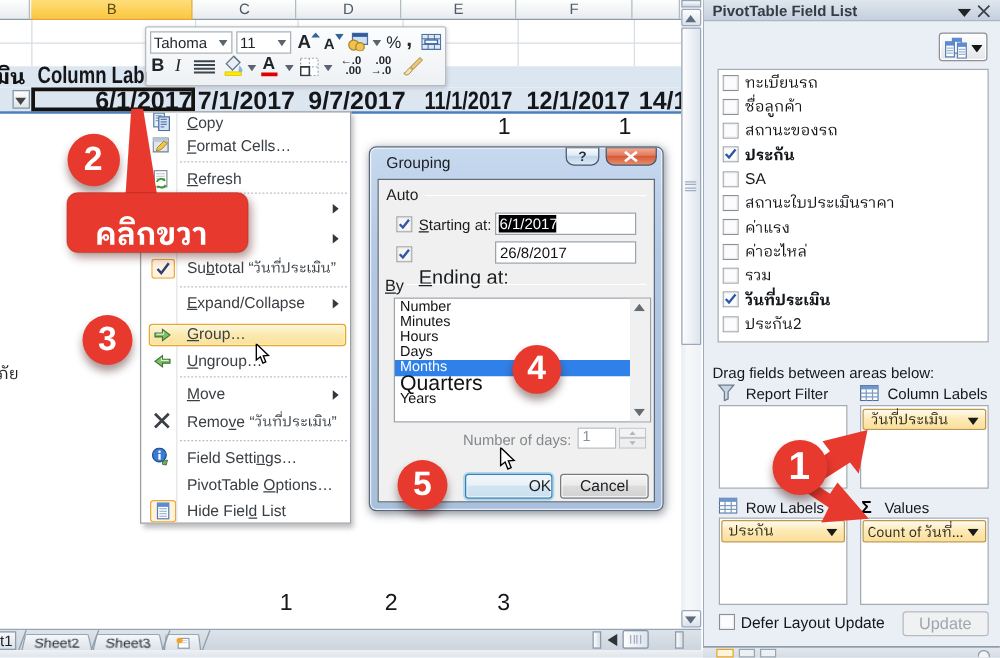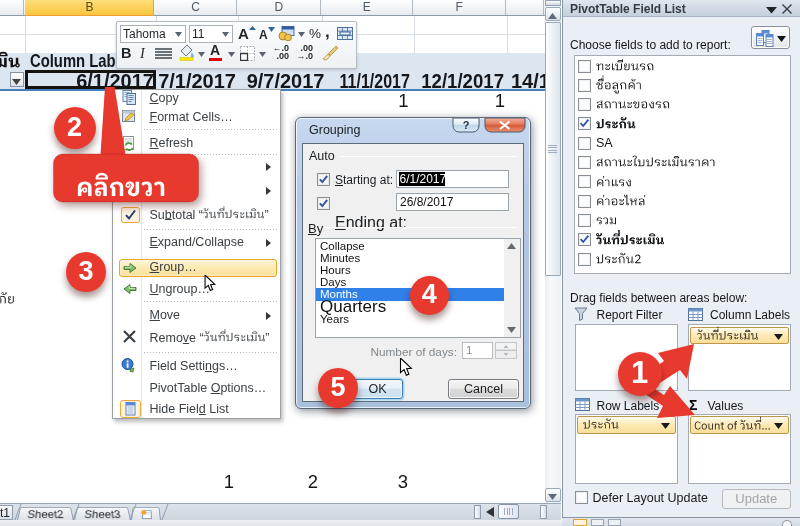--- a/index.html
+++ b/index.html
@@ -105,21 +105,20 @@
 <div style="position:absolute;left:0;top:520px;width:800px;height:6px;background:linear-gradient(#eef1f5,#dfe5ec)"></div>
 <div style="position:absolute;left:562px;top:0;width:238px;height:517px;background:#eaeff6;border-left:1px solid #8795a5"></div>
 <div style="position:absolute;left:563px;top:0;width:237px;height:17px;background:linear-gradient(#dfe6ee,#c5d0dd);border-bottom:1px solid #aab6c4;z-index:2"></div>
 <div style="position:absolute;left:570px;top:1.5px;font-size:12px;font-weight:bold;color:#333c45;z-index:3">PivotTable Field List</div>
 <svg style="position:absolute;left:766px;top:6.5px;z-index:3" width="11" height="7" viewBox="0 0 11 7">
       <path d="M0 0h11L5.5 6.5z" fill="#1f2429"></path>
     </svg>
 <svg style="position:absolute;left:782px;top:3.5px;z-index:3" width="10" height="10" viewBox="0 0 10 10">
       <path d="M1 0L5 4L9 0L10 1L6 5L10 9L9 10L5 6L1 10L0 9L4 5L0 1z" fill="#3a424a"></path>
     </svg>
-<div style="position:absolute;left:570px;top:37.5px;font-size:12px;color:#14171a;z-index:2">Choose fields to add to report:</div>
 <div style="position:absolute;left:751px;top:25.5px;width:39px;height:23px;background:linear-gradient(#ffffff,#e3e5e8);border:1px solid #8c9097;border-radius:3px;box-shadow:inset 0 0 0 1px #fff;z-index:2">
 <svg style="position:absolute;left:4px;top:3px" width="18" height="17" viewBox="0 0 18 17">
 <rect x="6" y="0.5" width="7" height="12" fill="#fff" stroke="#5c7fb2"></rect>
         <rect x="6" y="0.5" width="7" height="3" fill="#5b8bd8"></rect>
 <rect x="0.5" y="3.5" width="7" height="12" fill="#fff" stroke="#5c7fb2"></rect>
         <rect x="0.5" y="3.5" width="7" height="3" fill="#5b8bd8"></rect>
         <rect x="1.5" y="8" width="5" height="1" fill="#9bb3cf"></rect>
         <rect x="1.5" y="10" width="5" height="1" fill="#9bb3cf"></rect>
         <rect x="1.5" y="12" width="5" height="1" fill="#9bb3cf"></rect>
 <rect x="10" y="4.5" width="7" height="12" fill="#fff" stroke="#5c7fb2"></rect>
@@ -462,21 +461,21 @@
 <div style="position:absolute;left:335px;top:172.5px;font-size:12px;color:#1b1e21;z-index:52"><u>S</u>tarting at:</div>
 <div style="position:absolute;left:335px;top:214px;font-size:16px;color:#1b1e21;z-index:52"><u>E</u>nding at:</div>
 <div style="position:absolute;left:396px;top:169.5px;width:113px;height:18.5px;background:#fff;border:1px solid #9ba4ad;z-index:52"></div>
 <div style="position:absolute;left:398.5px;top:171.5px;width:46px;height:14.5px;background:#000;z-index:52"></div>
 <div style="position:absolute;left:399.5px;top:172px;font-size:12px;color:#fff;z-index:52;z-index:53">6/1/2017</div>
 <div style="position:absolute;left:396px;top:192.5px;width:113px;height:18.5px;background:#fff;border:1px solid #9ba4ad;z-index:52"></div>
 <div style="position:absolute;left:400px;top:195px;font-size:12px;color:#111;z-index:52">26/8/2017</div>
 <div style="position:absolute;left:308px;top:220.5px;font-size:13px;color:#1b1e21;z-index:52"><u>B</u>y</div>
 <div style="position:absolute;left:325px;top:227px;width:192px;height:1px;background:#dcdfe2;border-bottom:1px solid #fff;z-index:52"></div>
 <div style="position:absolute;left:314.5px;top:238px;width:206px;height:100px;background:#fff;border:1px solid #9ba4ad;z-index:52"></div>
-<div style="position:absolute;left:320px;top:239.6px;font-size:11.5px;line-height:12.4px;color:#111;z-index:52;z-index:53">Collapse</div>
+<div style="position:absolute;left:320px;top:239.6px;font-size:11.5px;line-height:12.4px;color:#111;z-index:52;z-index:53">Number</div>
 <div style="position:absolute;left:320px;top:251.8px;font-size:11.5px;line-height:12.4px;color:#111;z-index:52;z-index:53">Minutes</div>
 <div style="position:absolute;left:320px;top:264.0px;font-size:11.5px;line-height:12.4px;color:#111;z-index:52;z-index:53">Hours</div>
 <div style="position:absolute;left:320px;top:276.2px;font-size:11.5px;line-height:12.4px;color:#111;z-index:52;z-index:53">Days</div>
 <div style="position:absolute;left:315.5px;top:288.4px;width:188px;height:12.4px;background:#2f80e8;z-index:52"></div>
 <div style="position:absolute;left:320px;top:288.4px;font-size:11.5px;line-height:12.4px;color:#fff;z-index:52;z-index:53">Months</div>
 <div style="position:absolute;left:320px;top:300.6px;font-size:17px;line-height:12.4px;color:#111;z-index:52;z-index:53">Quarters</div>
 <div style="position:absolute;left:320px;top:312.8px;font-size:11.5px;line-height:12.4px;color:#111;z-index:52;z-index:53">Years</div>
 <div style="position:absolute;left:503.5px;top:239px;width:16px;height:98px;background:#f0f0f0;z-index:52"></div>
 <svg style="position:absolute;left:507px;top:243px;z-index:52;z-index:53" width="9" height="6" viewBox="0 0 9 6">
       <path d="M4.5 0L9 6H0z" fill="#636b73"></path>
@@ -486,23 +485,23 @@
     </svg>
 <div style="position:absolute;left:357px;top:344.5px;width:100px;font-size:11.8px;color:#82888d;text-align:right;z-index:52">Number of days:</div>
 <div style="position:absolute;left:462px;top:342px;width:31px;height:16.5px;background:#fff;border:1px solid #b8bcc0;z-index:52"></div>
 <div style="position:absolute;left:466px;top:344px;font-size:11.5px;color:#8a9095;z-index:52">1</div>
 <svg style="position:absolute;left:495px;top:342px;z-index:52" width="22" height="17" viewBox="0 0 22 17">
 <rect x="0.5" y="0.5" width="21" height="7.5" fill="#f3f3f3" stroke="#c2c6ca"></rect>
       <rect x="0.5" y="8.5" width="21" height="8" fill="#eeeeee" stroke="#c2c6ca"></rect>
 <path d="M11 3L13.5 6H8.5z" fill="#b0b6bb"></path>
       <path d="M11 14L13.5 11H8.5z" fill="#b0b6bb"></path>
     </svg>
-<div style="position:absolute;left:352px;top:378.5px;width:51px;height:20px;border-radius:3px;border:1px solid #3c7fb1;
+<div style="position:absolute;left:372px;top:378.5px;width:70px;height:20px;border-radius:3px;border:1px solid #3c7fb1;
 background:linear-gradient(#f1f6fb,#e9f1f8 45%,#d2e4f1 50%,#cbe0ef);box-shadow:0 0 0 1.5px #a8d8ef, inset 0 0 0 1px #eef6fb;
-font-size:12.5px;color:#1b1e21;text-align:center;line-height:19px;z-index:52">OK</div>
+font-size:12.5px;color:#1b1e21;text-align:right;line-height:19px;z-index:52">OK</div>
 <div style="position:absolute;left:448px;top:378.5px;width:71px;height:20px;border-radius:3px;border:1px solid #757b80;
 background:linear-gradient(#f4f4f4,#ebebeb 45%,#dcdcdc 50%,#d1d1d1);box-shadow:inset 0 0 0 1px #fbfbfb;
 font-size:12.5px;color:#1b1e21;text-align:center;line-height:19px;z-index:52">Cancel</div>
 <svg style="position:absolute;left:399px;top:358px;z-index:54" width="15" height="20" viewBox="0 0 15 20">
 <path d="M1.5 0L1.5 14.5L5.1 11.6L7.3 17.2L9.9 16.1L7.7 10.7L12.3 10.4Z" fill="#fff" stroke="#000" stroke-width="1.1"></path>
     </svg>
 <div style="position:absolute;left:53.599999999999994px;top:106.6px;width:42px;height:42px;border-radius:50%;background:#e8392f;box-shadow:0 5px 7px rgba(60,20,15,0.45);z-index:60;color:#fff;font-size:27px;font-weight:bold;text-align:center;line-height:40px">2</div>
 <div style="position:absolute;left:66px;top:252px;width:40px;height:40px;border-radius:50%;background:#e8392f;box-shadow:0 5px 7px rgba(60,20,15,0.45);z-index:60;color:#fff;font-size:27px;font-weight:bold;text-align:center;line-height:38px">3</div>
 <div style="position:absolute;left:409.7px;top:276.0px;width:39.2px;height:39.2px;border-radius:50%;background:#e8392f;box-shadow:0 5px 7px rgba(60,20,15,0.45);z-index:60;color:#fff;font-size:27px;font-weight:bold;text-align:center;line-height:37.2px">4</div>
 <div style="position:absolute;left:318px;top:368px;width:40px;height:40px;border-radius:50%;background:#e8392f;box-shadow:0 5px 7px rgba(60,20,15,0.45);z-index:60;color:#fff;font-size:27px;font-weight:bold;text-align:center;line-height:38px">5</div>

